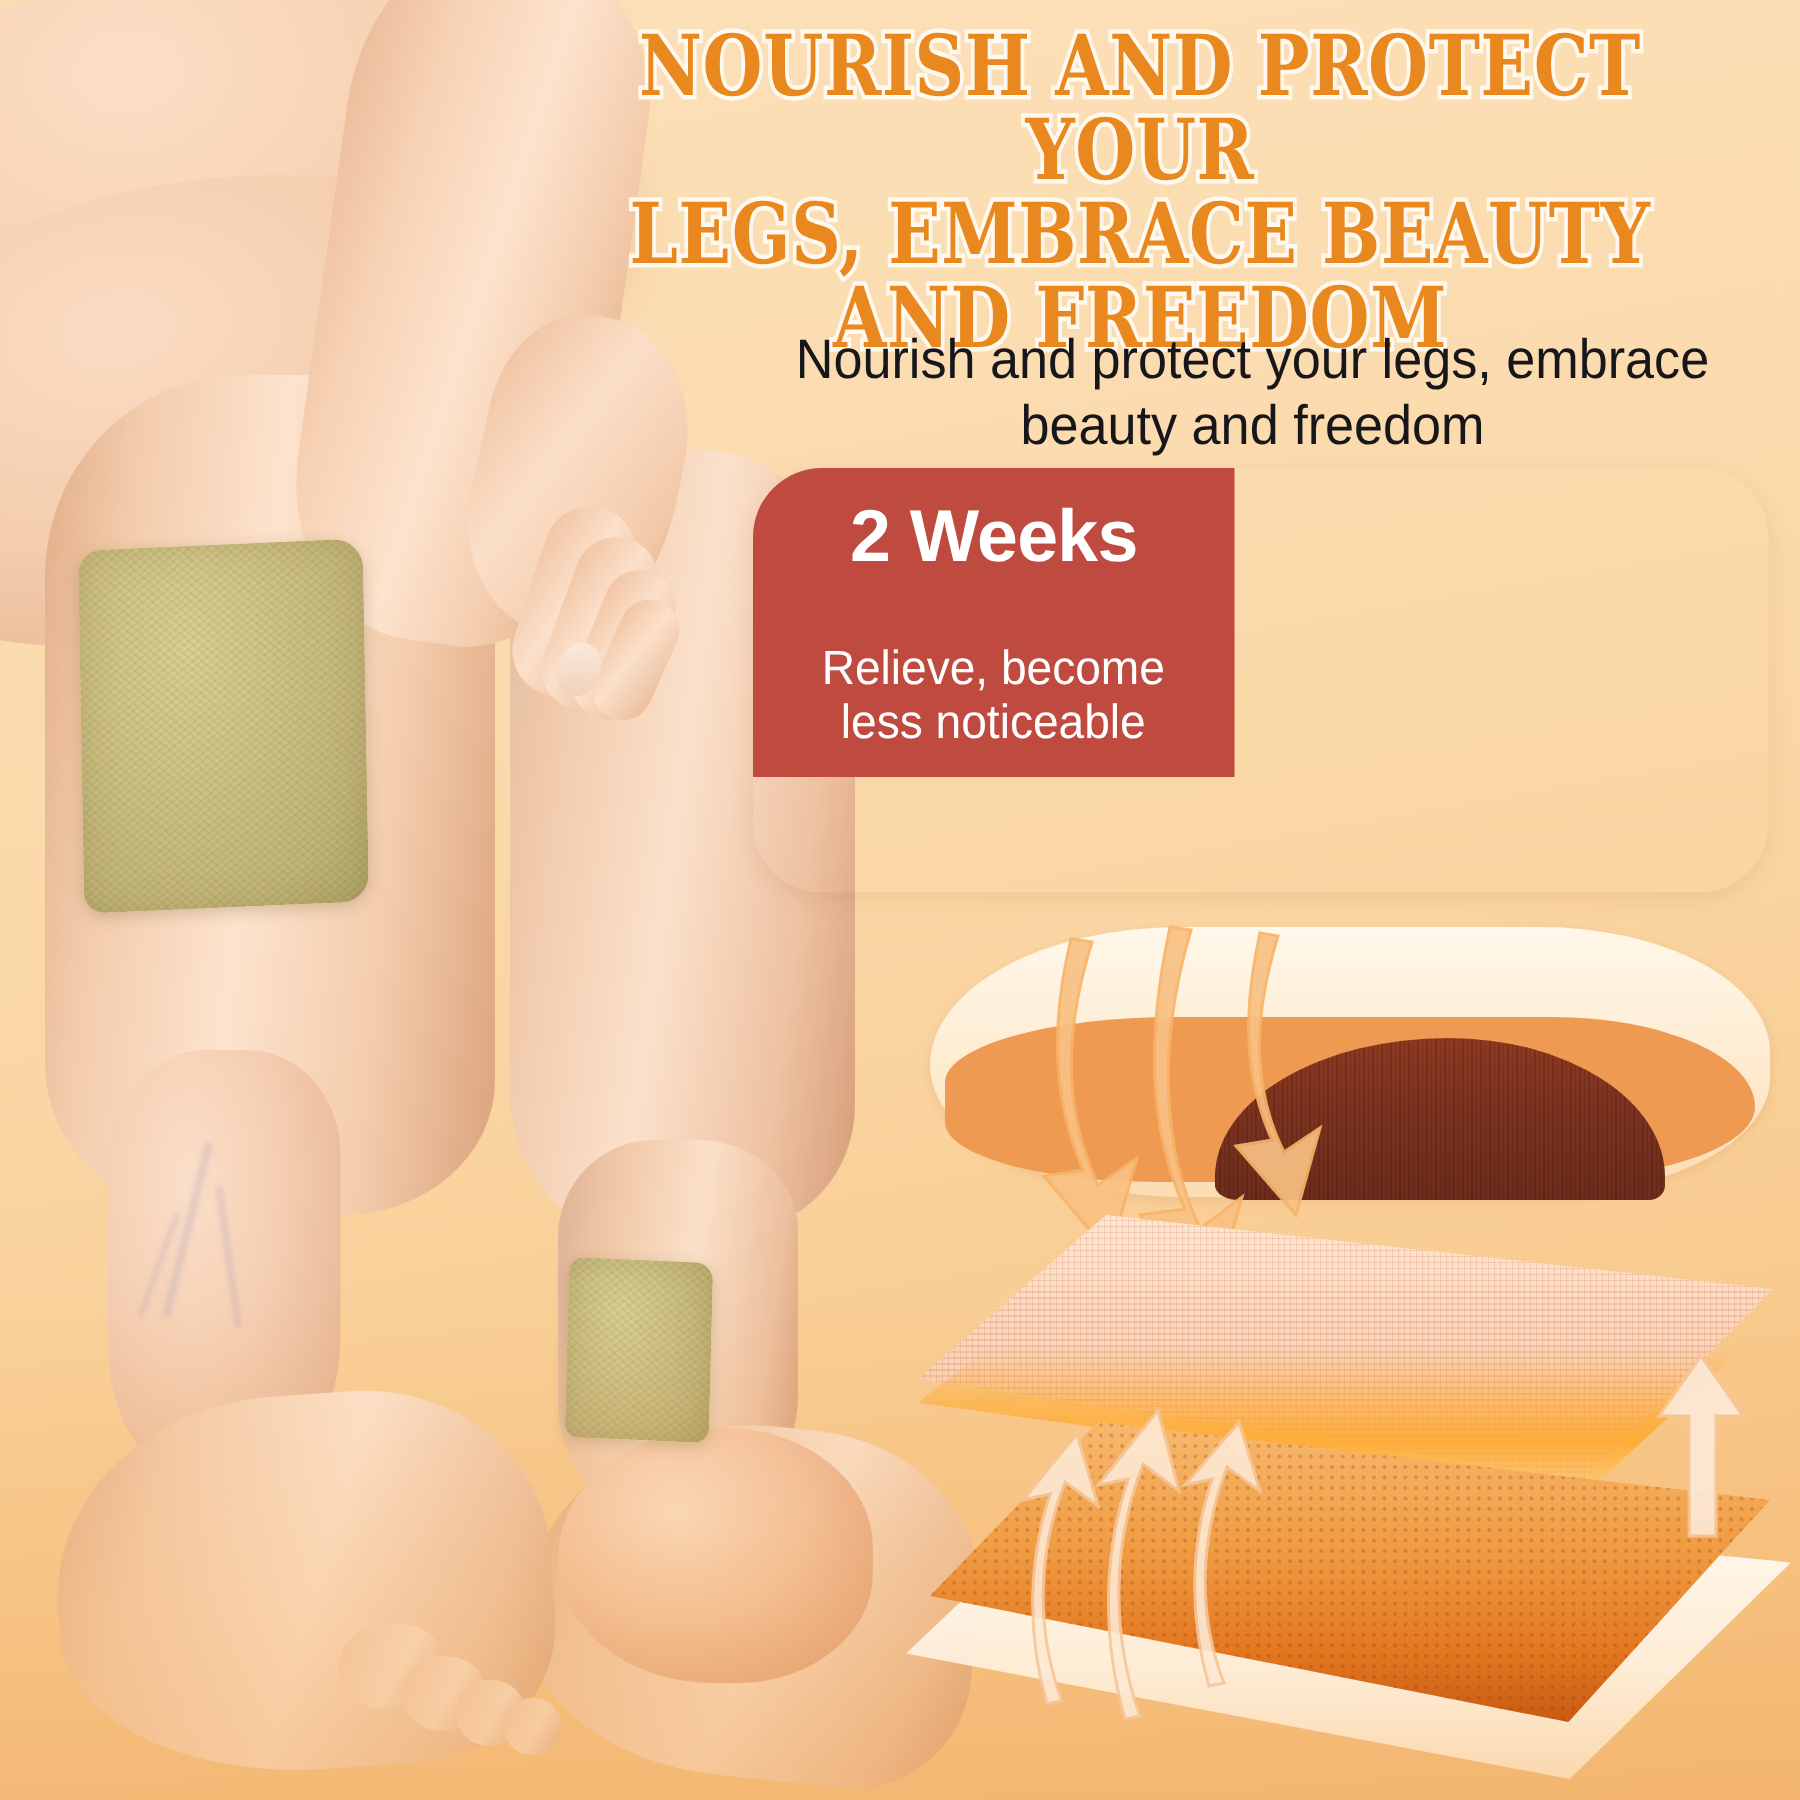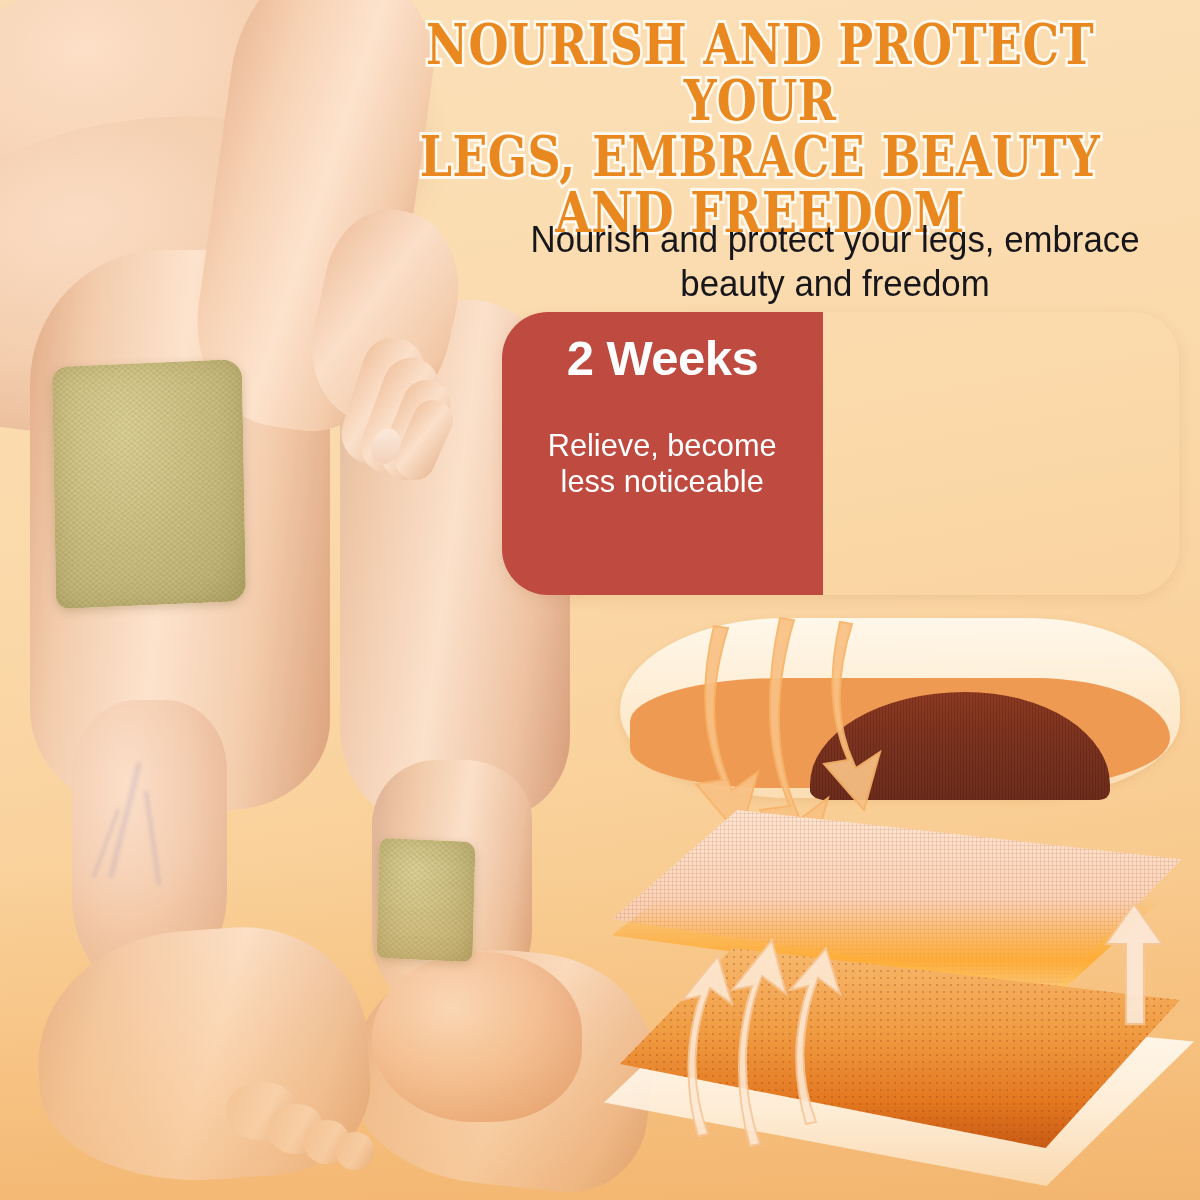--- a/index.html
+++ b/index.html
@@ -197,20 +197,21 @@
 
   
   #compare-card {
     position: absolute;
     left: 502px; top: 312px;
     width: 677px; height: 283px;
     display: flex;
     border-radius: 46px;
     overflow: hidden;
     box-shadow: 0 4px 14px rgba(150,90,40,.12);
+    flex-direction: column;
   }
   .panel { display:flex; flex-direction:column; align-items:center; padding: 22px 10px 18px; }
   #panel-2w { width: 301px; background: #BE4A40; }
   #panel-4w { width: 365px; background: #E58A12; }
   .panel-title {
     color: #ffffff; font-size: 49px; font-weight: bold;
     line-height: 1.0; letter-spacing: -0.5px;
   }
   .panel-body {
     color: #ffffff; font-size: 32px; line-height: 1.14; text-align: center;

